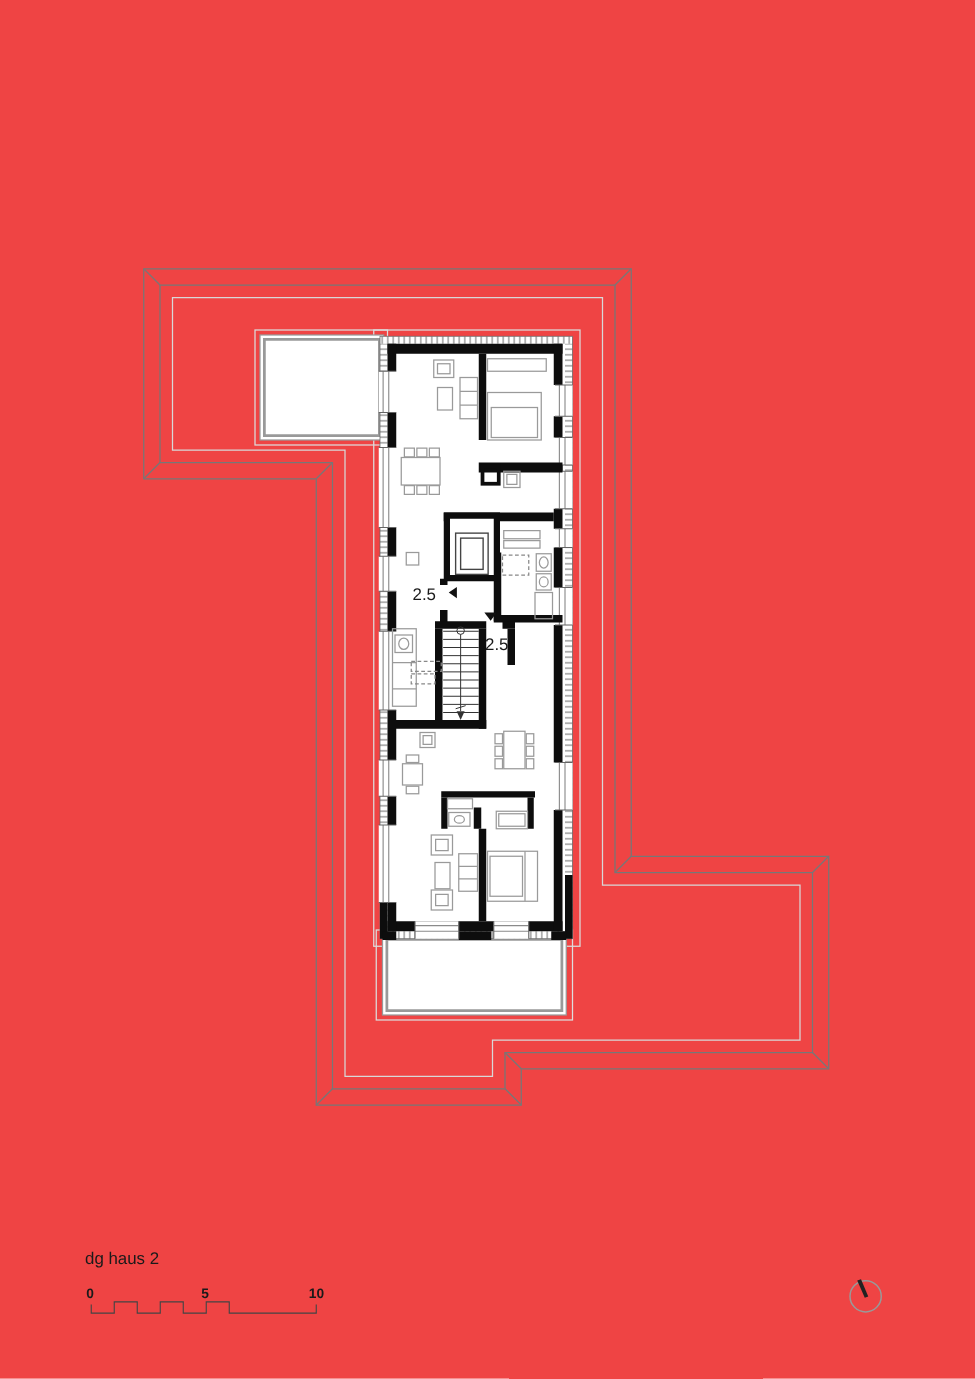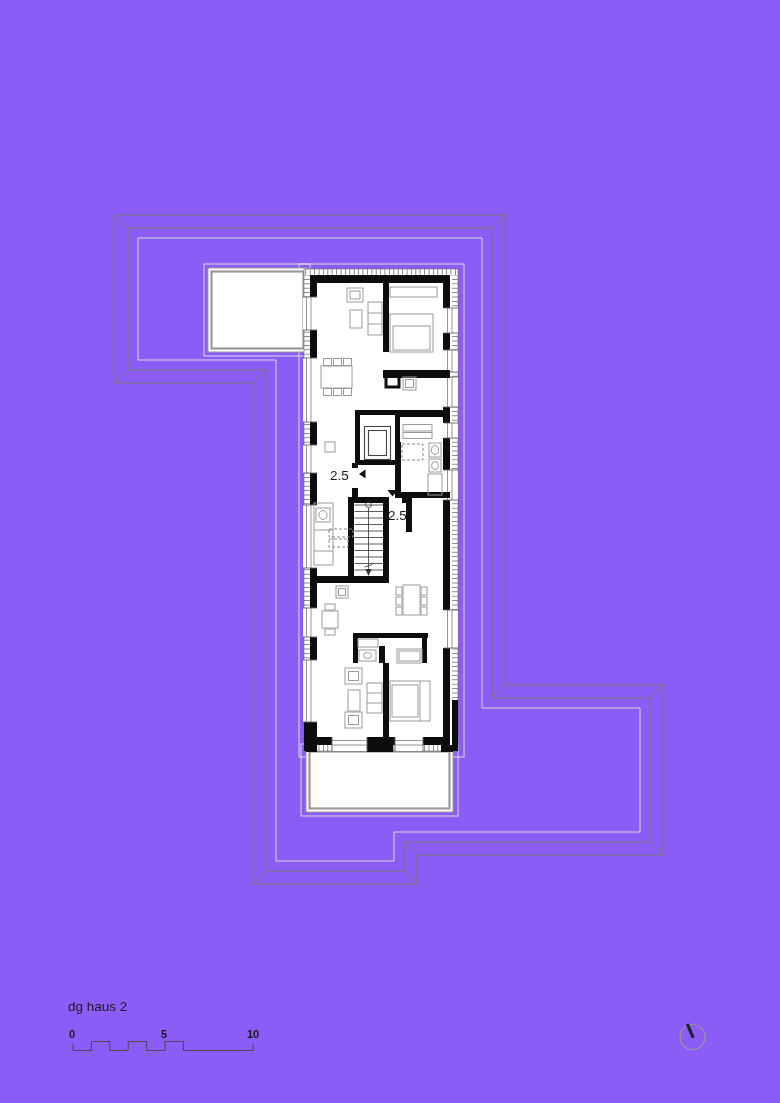--- a/index.html
+++ b/index.html
@@ -1,16 +1,16 @@
 <!DOCTYPE html>
 <html><head>
 <meta charset="utf-8">
 <style>
   html,body{margin:0;padding:0;background:#ffffff;}
-  .page{position:relative;width:780px;height:1103px;background:#8b5cf6;overflow:hidden;
+  .page{position:relative;width:780px;height:1103px;background:#ef4444;overflow:hidden;
         font-family:"Liberation Sans",sans-serif;}
   svg{position:absolute;left:0;top:0;}
   svg text{font-family:"Liberation Sans",sans-serif;fill:#1a1a1a;}
   .t-label{font-size:13.5px;}
   .t-title{font-size:13.5px;}
   .t-scale{font-size:11px;font-weight:700;}
 </style>
 </head>
 <body>
 

